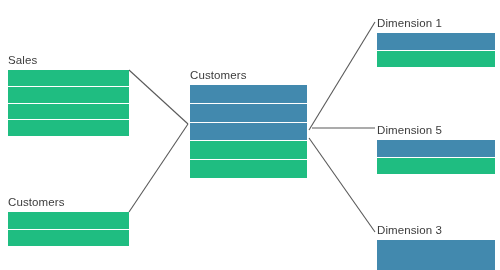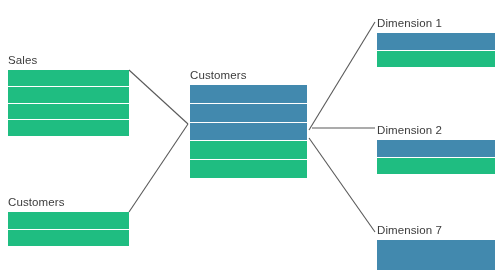--- a/index.html
+++ b/index.html
@@ -110,27 +110,27 @@
 
   <div class="entity" style="left: 377px; top: 33px; width: 118px; height: 34px;">
     <div class="entity-label">Dimension 1</div>
     <div class="table-box">
         <div class="row blue" style="background: rgb(66, 137, 174);"></div>
         <div class="row green" style="background: rgb(31, 189, 129);"></div>
       </div>
   </div>
 
   <div class="entity" style="left: 377px; top: 140px; width: 118px; height: 34px;">
-    <div class="entity-label">Dimension 2</div>
+    <div class="entity-label">Dimension 5</div>
     <div class="table-box">
         <div class="row blue" style="background: rgb(66, 137, 174);"></div>
         <div class="row green" style="background: rgb(31, 189, 129);"></div>
       </div>
   </div>
 
   <div class="entity" style="left: 377px; top: 240px; width: 118px; height: 30px;">
-    <div class="entity-label">Dimension 7</div>
+    <div class="entity-label">Dimension 3</div>
     <div class="table-box">
         <div class="row blue" style="background: rgb(66, 137, 174);"></div>
       </div>
   </div>
 
 </div>
 
 </body></html>

